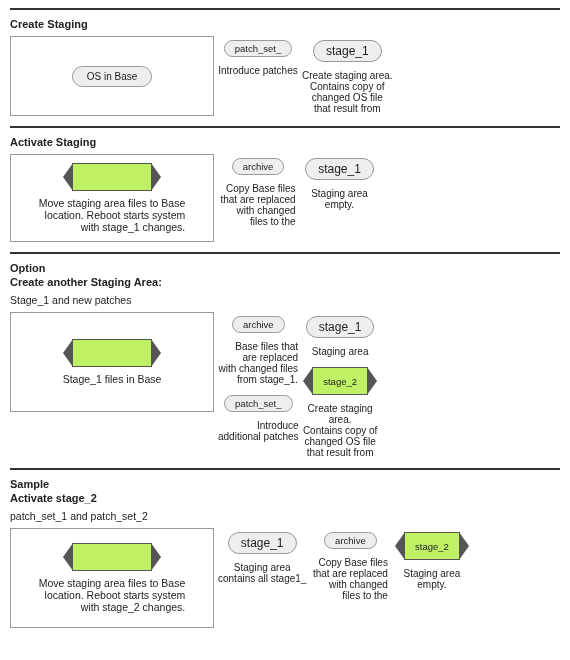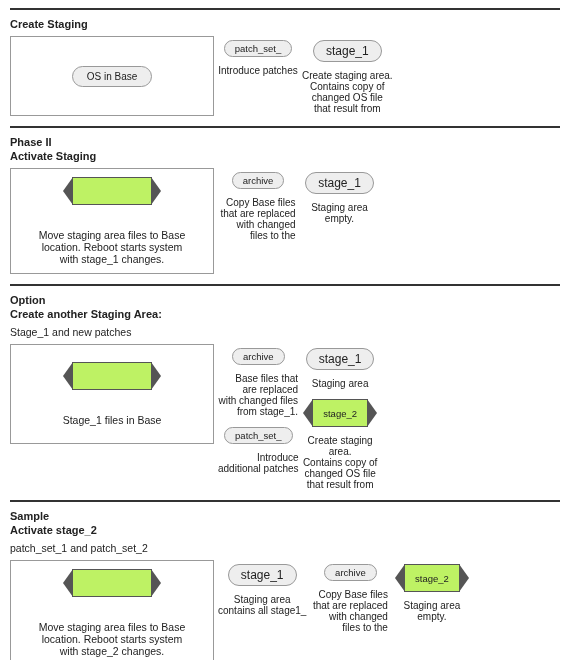--- a/index.html
+++ b/index.html
@@ -41,22 +41,22 @@
       min-height: 80px;
       display: flex;
       flex-direction: column;
       align-items: center;
       justify-content: center;
       padding: 8px 6px;
       flex-shrink: 0;
     }
     .diagram-box-label {
       font-size: 10.5px;
-      text-align: center;
-      margin-top: 24px;
+      text-align: right;
+      margin-top: 6px;
     }
     .pill {
       border: 1.5px solid #999;
       border-radius: 20px;
       background: #eee;
       padding: 4px 14px;
       font-size: 10px;
       text-align: center;
       display: inline-block;
     }
@@ -163,21 +163,20 @@
       </div>
 
       <div class="stage-col" style="margin-top:4px;">
         <div class="stage-pill">stage_1</div>
         <div class="stage-label">Create staging area.<br>Contains copy of<br>changed OS file<br>that result from</div>
       </div>
     </div>
   </div>
 
   <div class="phase-section">
-    <div class="phase-header">Phase II</div>
     <div class="phase-subtitle">Activate Staging</div>
     <div class="cols-container">
 
       <div class="diagram-box">
         <div class="both-arrow-hex" style="width:80px;">&nbsp;</div>
         <div class="diagram-box-label">Move staging area files to Base<br>location. Reboot starts system<br>with stage_1 changes.</div>
       </div>
 
       <div class="node-col" style="margin-top:4px;">
         <div class="pill-sm">archive</div>

